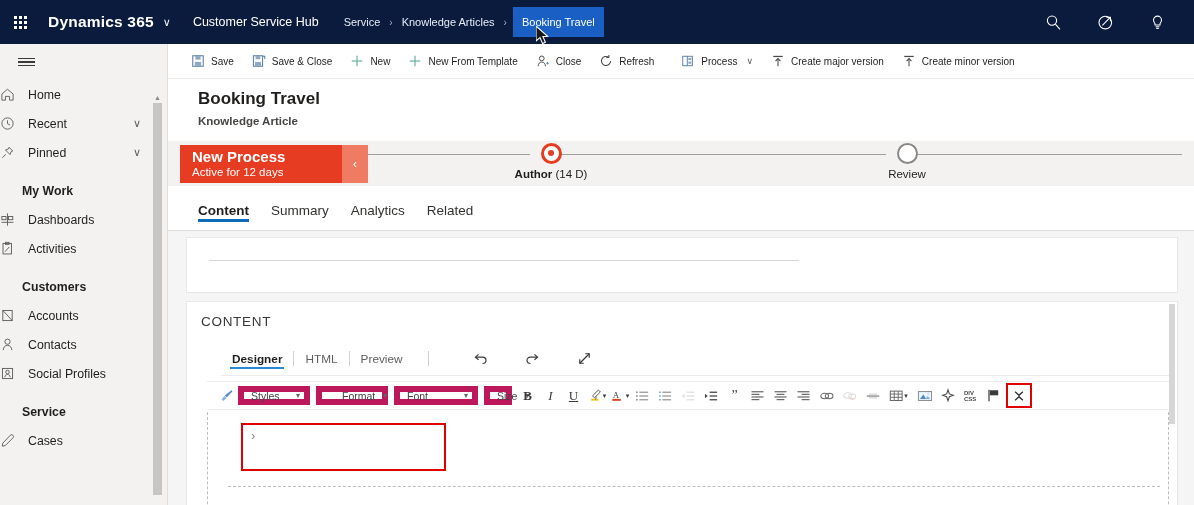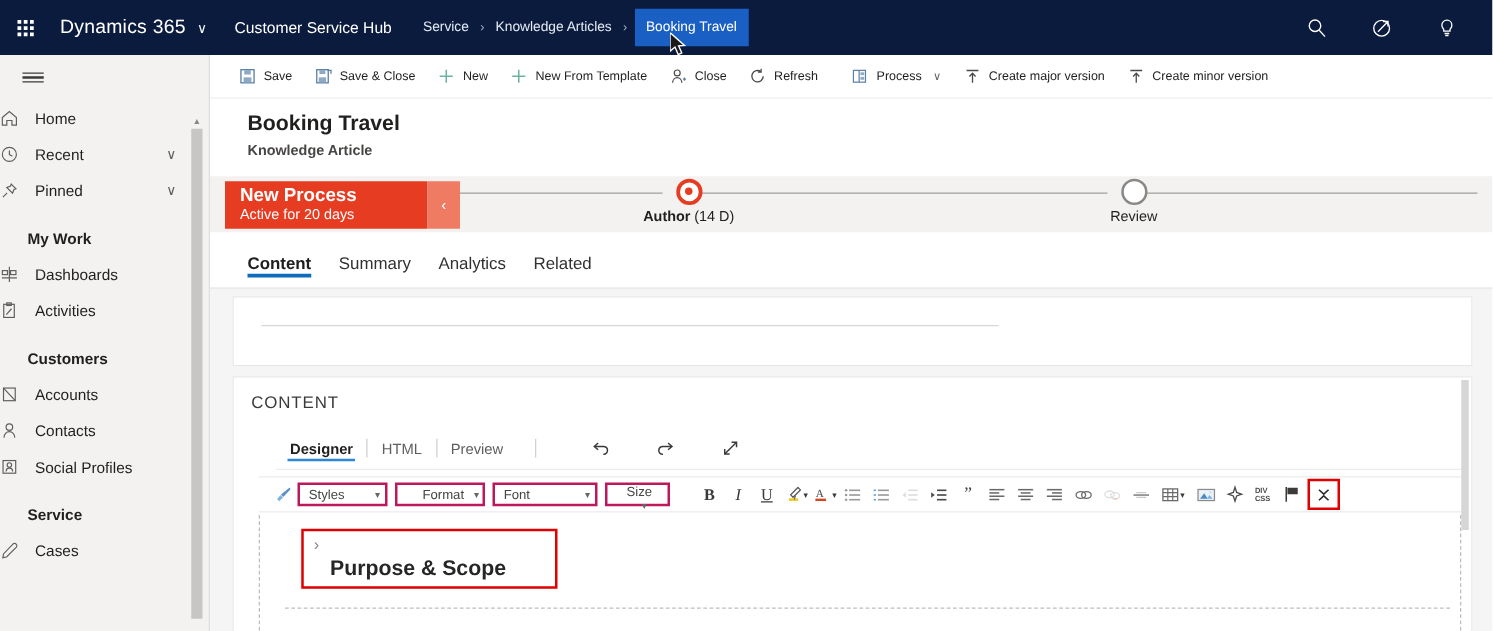--- a/index.html
+++ b/index.html
@@ -11,21 +11,21 @@
   body { position: relative; }
 
   
   #topnav {
     position: absolute; left: 0; top: 0; width: 1194px; height: 44px;
     background: #0b1b3d; display: flex; align-items: center;
   }
   .waffle { width: 40px; display: flex; justify-content: center; align-items: center; cursor: pointer; }
   .waffle-grid { display: grid; grid-template-columns: repeat(3, 3px); grid-template-rows: repeat(3, 3px); gap: 2px; }
   .waffle-grid i { background: #ffffff; width: 3px; height: 3px; display: block; }
-  #brand { color: #fff; font-size: 15.5px; font-weight: normal; margin-left: 8px; letter-spacing: .2px; }
+  #brand { color: #fff; font-size: 15.5px; font-weight: bold; margin-left: 8px; letter-spacing: .2px; }
   .brand-chev { color: #fff; font-size: 11px; margin-left: 9px; opacity: .95; }
   #appname { color: #fff; font-size: 12.5px; margin-left: 22px; }
   #crumbs { display: flex; align-items: center; margin-left: 22px; height: 44px; }
   .crumb { color: #e6ecf5; font-size: 11px; padding: 0 3px; }
   .crumb-sep { color: #9fb0cc; font-size: 10px; margin: 0 6px; }
   .crumb.active {
     background: #1a5fc4; color: #ffffff; height: 30px; line-height: 30px;
     padding: 0 9px; font-size: 11px;
   }
   #topicons { margin-left: auto; display: flex; align-items: center; padding-right: 26px; gap: 30px; }
@@ -118,21 +118,21 @@
   .mode-div { width: 1px; height: 15px; background: #d2d0ce; }
   .histbtns { display: flex; align-items: center; margin-left: 26px; }
   .histbtn { width: 52px; display: flex; justify-content: center; align-items: center; cursor: pointer; color: #3b3a39; }
 
   #rtetoolbar {
     position: absolute; left: 20px; top: 79px; right: 8px; height: 29px;
     border-top: 1px solid #ececec; border-bottom: 1px solid #ececec;
     display: flex; align-items: center; padding-left: 8px; background: #fff;
   }
   .ddbox {
-    height: 19px; border: 2px solid #be185d; background: #fff;
+    height: 19px; border: 6px solid #be185d; background: #fff;
     display: flex; align-items: center; justify-content: space-between;
     padding: 0 4px 0 7px; margin-right: 6px; cursor: pointer; color: #444;
     font-size: 10.5px;
   }
   .ddbox .cv { font-size: 8px; color: #666; margin-left: 8px; }
   .tbtn { width: 21px; height: 22px; display: flex; align-items: center; justify-content: center; cursor: pointer; color: #3b3a39; margin: 0 1px; }
   .tbtn.dis { opacity: .33; }
   .tbtn.hl { border: 2.5px solid #e00000; width: 26px; height: 25px; }
 
   #editbody { position: absolute; left: 20px; top: 110px; right: 8px; bottom: 0; border: 1px dashed #bdbdbd; border-top: none; }
@@ -406,21 +406,21 @@
 </div>
 
 <div id="rechdr">
   <div id="rectitle">Booking Travel</div>
   <div id="recsub">Knowledge Article</div>
 </div>
 
 <div id="bpf">
   <div id="bpf-stage0">
     <div class="l1">New Process</div>
-    <div class="l2">Active for 20 days</div>
+    <div class="l2">Active for 12 days</div>
   </div>
   <div id="bpf-collapse">‹</div>
 
   <div class="bpf-line" style="left:200px;width:162px;"></div>
   <div class="bpf-line" style="left:383px;width:335px;"></div>
   <div class="bpf-line" style="left:739px;width:275px;"></div>
 
   <div class="bpf-stage" style="left:312px;width:142px;">
     <div class="bpf-dot-active"></div>
     <div class="bpf-lbl">
@@ -492,21 +492,21 @@
         <span class="cv">▾</span>
       </div>
       <div class="ddbox" style="width:72px;padding-left:20px;">
         <span>Format</span>
         <span class="cv">▾</span>
       </div>
       <div class="ddbox" style="width:84px;align-items:center;">
         <span>Font</span>
         <span class="cv">▾</span>
       </div>
-      <div class="ddbox" style="width:52px;margin-right:20px;flex-direction:column;">
+      <div class="ddbox" style="width:28px;margin-right:4px;">
         <span>Size</span>
         <span class="cv">▾</span>
       </div>
 
       <div class="tbtn" style="font-weight:bold;font-size:13px;font-family:'Liberation Serif',serif;">B</div>
       <div class="tbtn" style="font-style:italic;font-size:13px;font-family:'Liberation Serif',serif;">I</div>
       <div class="tbtn" style="text-decoration:underline;font-size:13px;font-family:'Liberation Serif',serif;">U</div>
       <div class="tbtn">
         <svg width="16" height="15" viewBox="0 0 18 16">
             <path d="M12.8 1.8l2.2 2.2-6.6 6.6-2.2-2.2z" fill="none" stroke="#555" stroke-width="1.1"></path>
@@ -658,21 +658,20 @@
         <svg width="14" height="14" viewBox="0 0 16 16">
             <polyline points="3.6,3.2 8,7.2 12.4,3.2" fill="none" stroke="#2b2b2b" stroke-width="1.5"></polyline>
             <polyline points="3.6,12.8 8,8.8 12.4,12.8" fill="none" stroke="#2b2b2b" stroke-width="1.5"></polyline>
           </svg>
       </div>
     </div>
 
     <div id="editbody">
       <div id="hl-block">
         <div id="hl-chev">›</div>
-        <div id="hl-heading">Purpose &amp; Scope</div>
       </div>
       <div id="dashrule"></div>
     </div>
 
     <div id="panescroll">
       <div class="pthumb"></div>
     </div>
   </div>
 </div>
 

